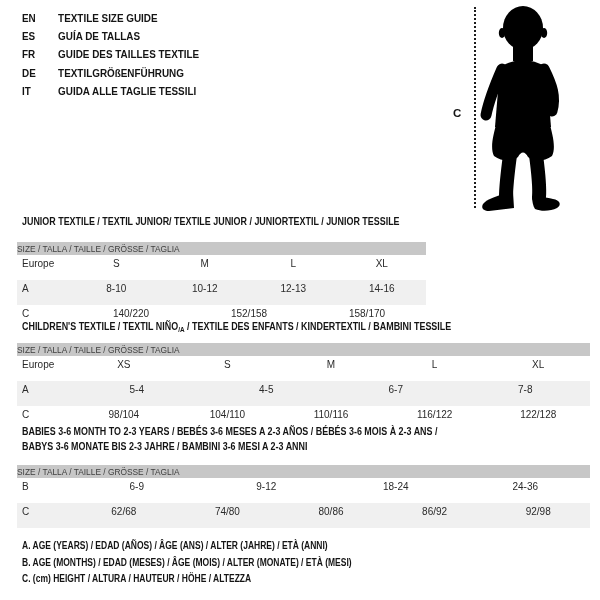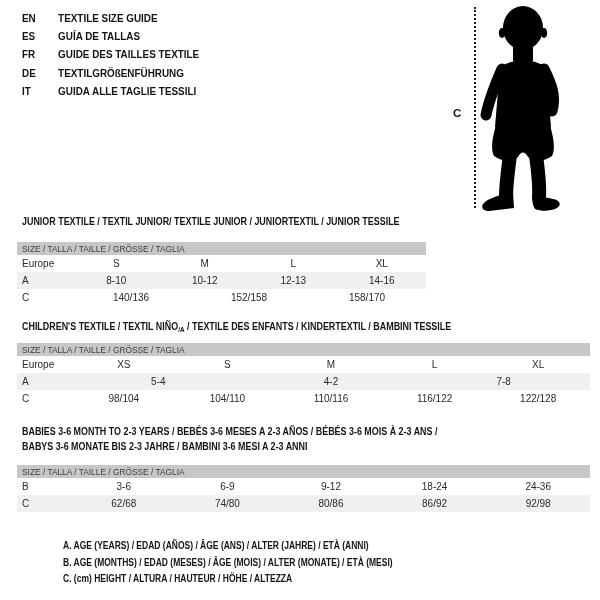--- a/index.html
+++ b/index.html
@@ -22,28 +22,28 @@
   .baby-svg { position:absolute; left:478px; top:5px; }
   
   .section-title { position:absolute; left:22px; font-size:10.5px; font-weight:700;
                    color:#141414; white-space:nowrap;
                    transform:scaleX(0.85); transform-origin:0 50%; }
   .section-title .subline { display:block; }
   .sub-a { font-size:7.5px; vertical-align:-2px; }
   
   .size-table { position:absolute; left:17px; }
   .size-bar { height:13px; background:#c7c7c7; color:#3e3e3e; font-size:9.5px;
-              line-height:13.5px; padding-left:5px; overflow:hidden; white-space:nowrap; }
+              line-height:13.5px; overflow:hidden; white-space:nowrap; }
   .size-bar span { display:inline-block; transform:scaleX(0.88); transform-origin:0 50%; }
-  .trow { display:flex; height:17px; line-height:17.3px; font-size:10px; color:#2a2a2a; }
+  .trow { display:flex; height:25px; line-height:17.3px; font-size:10px; color:#2a2a2a;justify-content:flex-end; }
   .trow.alt { background:#f0f0f0; }
   .tlabel { width:55px; padding-left:5px; }
   .tcell { flex:1; text-align:center; }
   
-  .footnotes { position:absolute; left:22px; top:538px;margin-left:41px; }
+  .footnotes { position:absolute; left:22px; top:538px; }
   .footnote { font-size:10px; font-weight:700; line-height:16.5px; color:#141414;
               white-space:nowrap; transform:scaleX(0.85); transform-origin:0 50%; }
 </style>
 </head>
 <body>
 
 <div class="page">
 
   <div class="lang-block">
     <div class="lang-row">
@@ -99,21 +99,21 @@
     </div>
     <div class="trow alt">
       <div class="tlabel">A</div>
       <div class="tcell">8-10</div>
       <div class="tcell">10-12</div>
       <div class="tcell">12-13</div>
       <div class="tcell">14-16</div>
     </div>
     <div class="trow">
       <div class="tlabel">C</div>
-      <div class="tcell">140/136</div>
+      <div class="tcell">140/220</div>
       <div class="tcell">152/158</div>
       <div class="tcell">158/170</div>
     </div>
   </div>
 
   <div class="section-title" style="top:320px;">
     <span>CHILDREN'S TEXTILE / TEXTIL NIÑO</span><span class="sub-a">/A</span><span> / TEXTILE DES ENFANTS / KINDERTEXTIL / BAMBINI TESSILE</span>
   </div>
   <div class="size-table" style="top:343px; width:573px;">
     <div class="size-bar">
@@ -123,21 +123,22 @@
       <div class="tlabel">Europe</div>
       <div class="tcell">XS</div>
       <div class="tcell">S</div>
       <div class="tcell">M</div>
       <div class="tcell">L</div>
       <div class="tcell">XL</div>
     </div>
     <div class="trow alt">
       <div class="tlabel">A</div>
       <div class="tcell">5-4</div>
-      <div class="tcell">4-2</div>
+      <div class="tcell">4-5</div>
+      <div class="tcell">6-7</div>
       <div class="tcell">7-8</div>
     </div>
     <div class="trow">
       <div class="tlabel">C</div>
       <div class="tcell">98/104</div>
       <div class="tcell">104/110</div>
       <div class="tcell">110/116</div>
       <div class="tcell">116/122</div>
       <div class="tcell">122/128</div>
     </div>
@@ -146,21 +147,20 @@
   <div class="section-title" style="top:425px;">
     <span class="subline">BABIES 3-6 MONTH TO 2-3 YEARS / BEBÉS 3-6 MESES A 2-3 AÑOS / BÉBÉS 3-6 MOIS À 2-3 ANS /</span>
     <span class="subline" style="margin-top:3px;">BABYS 3-6 MONATE BIS 2-3 JAHRE / BAMBINI 3-6 MESI A 2-3 ANNI</span>
   </div>
   <div class="size-table" style="top:465px; width:573px;">
     <div class="size-bar">
       <span>SIZE / TALLA / TAILLE / GRÖSSE / TAGLIA</span>
     </div>
     <div class="trow">
       <div class="tlabel">B</div>
-      <div class="tcell">3-6</div>
       <div class="tcell">6-9</div>
       <div class="tcell">9-12</div>
       <div class="tcell">18-24</div>
       <div class="tcell">24-36</div>
     </div>
     <div class="trow alt">
       <div class="tlabel">C</div>
       <div class="tcell">62/68</div>
       <div class="tcell">74/80</div>
       <div class="tcell">80/86</div>

